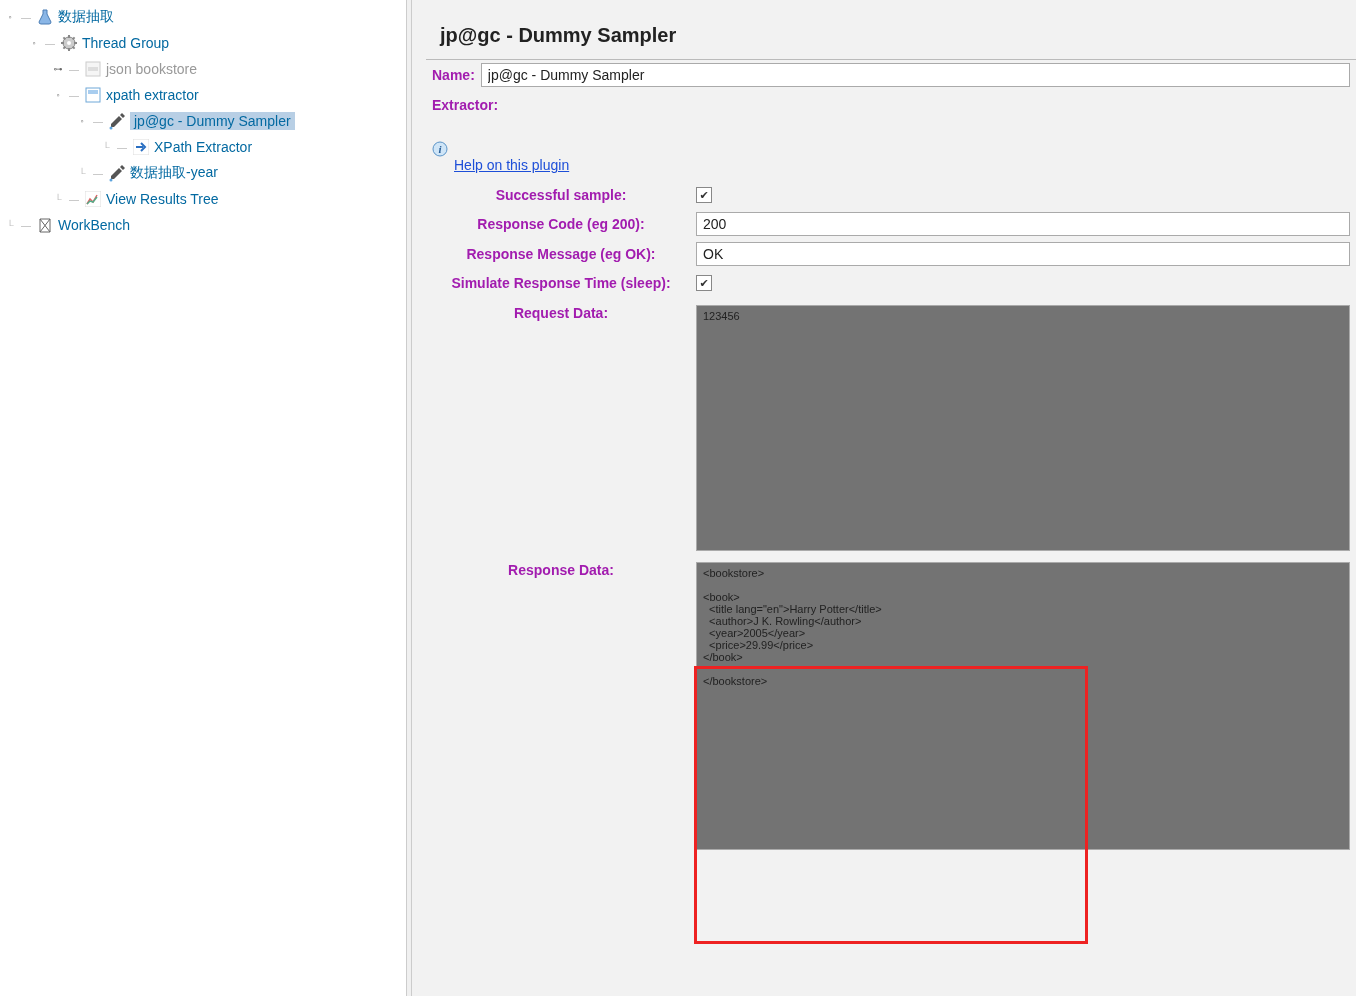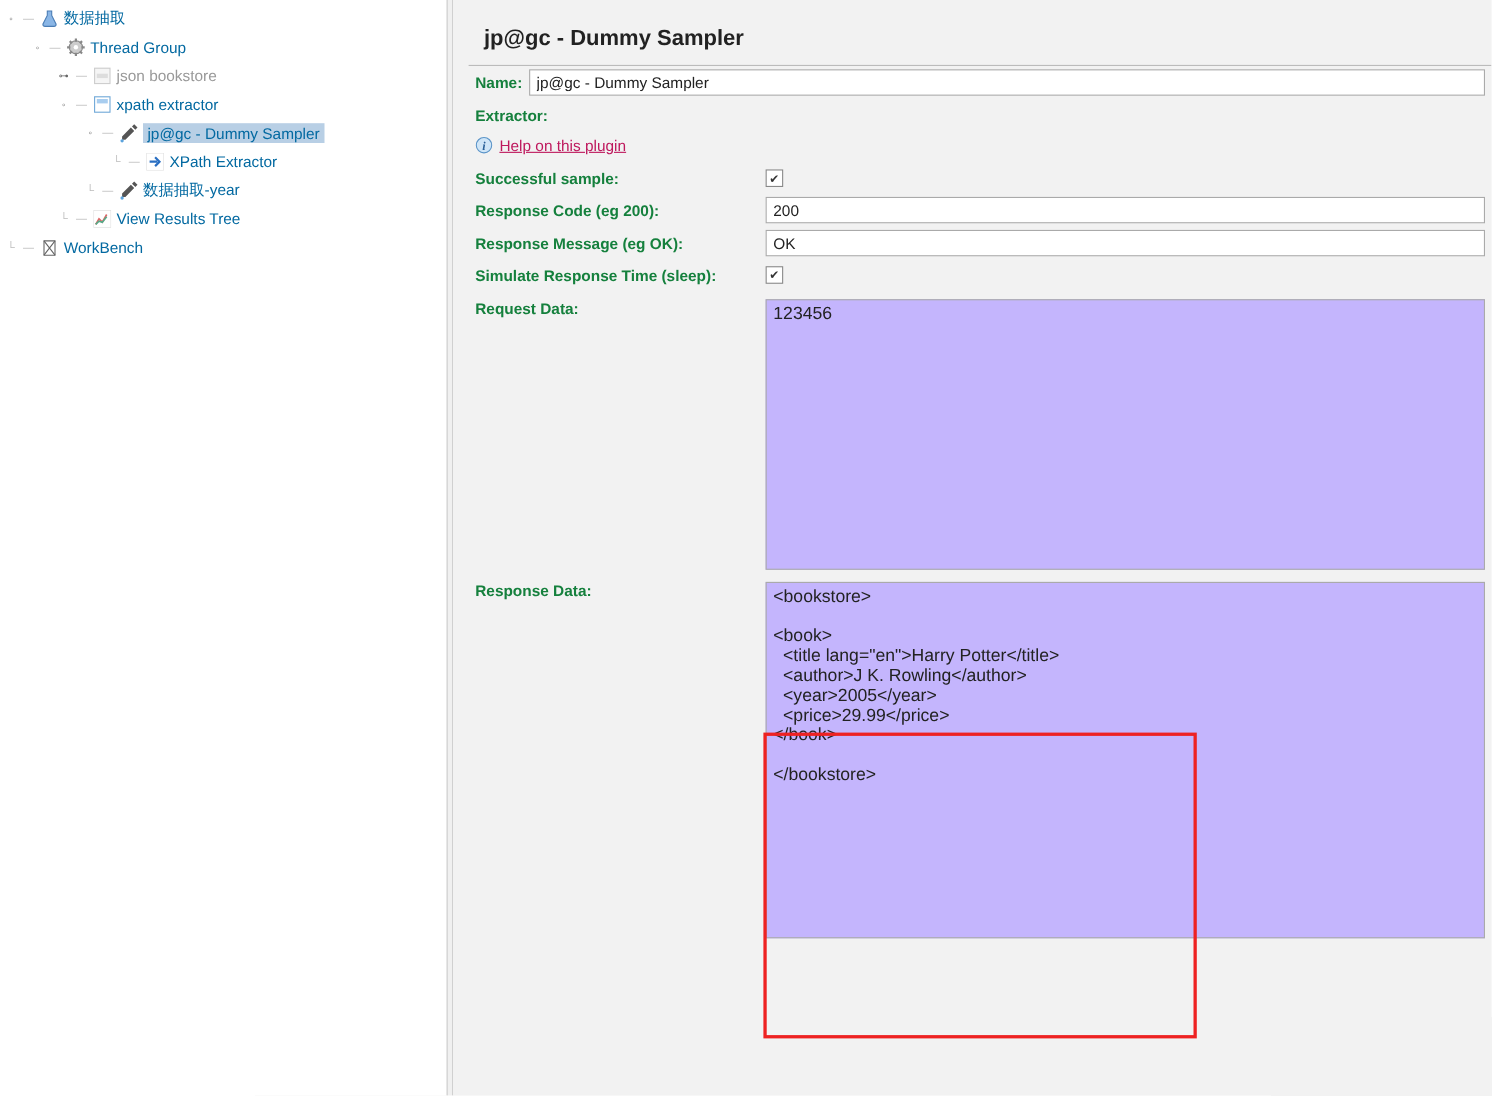--- a/index.html
+++ b/index.html
@@ -91,25 +91,25 @@
     align-items: center;
     padding: 3px 6px 3px 6px;
     min-height: 28px;
     gap: 6px;
   }
   .form-row-top {
     align-items: flex-start;
   }
   .form-label {
     font-weight: bold;
-    color: #15803d;
+    color: #a21caf;
     white-space: nowrap;
   }
   .form-label-right {
-    text-align: left;
+    text-align: center;
     width: 258px;
     padding-right: 0;
   }
   .text-input {
     flex: 1;
     height: 24px;
     border: 1px solid #aaa;
     background: #fff;
     padding: 2px 6px;
     font-size: 14px;
@@ -123,33 +123,34 @@
     background: #fff;
     display: flex;
     align-items: center;
     justify-content: center;
     font-size: 11px;
     color: #333;
   }
   .textarea-box {
     flex: 1;
     border: 1px solid #aaa;
-    background: #c4b5fd;
+    background: #737373;
     padding: 4px 6px;
-    font-size: 16px;
+    font-size: 11px;
     color: #222;
     white-space: pre;
     overflow: hidden;
   }
   .req-data { height: 246px; }
-  .resp-data { height: 324px; }
+  .resp-data { height: 288px; }
   .link {
-    color: #be185d;
+    color: #1d4ed8;
     text-decoration: underline;
     cursor: pointer;
+    margin-top: 33px;
   }
   .info-icon {
     width: 16px;
     height: 16px;
     margin-right: 2px;
   }
   .help-row {
     display: flex;
     align-items: center;
     padding: 4px 6px 8px 6px;

